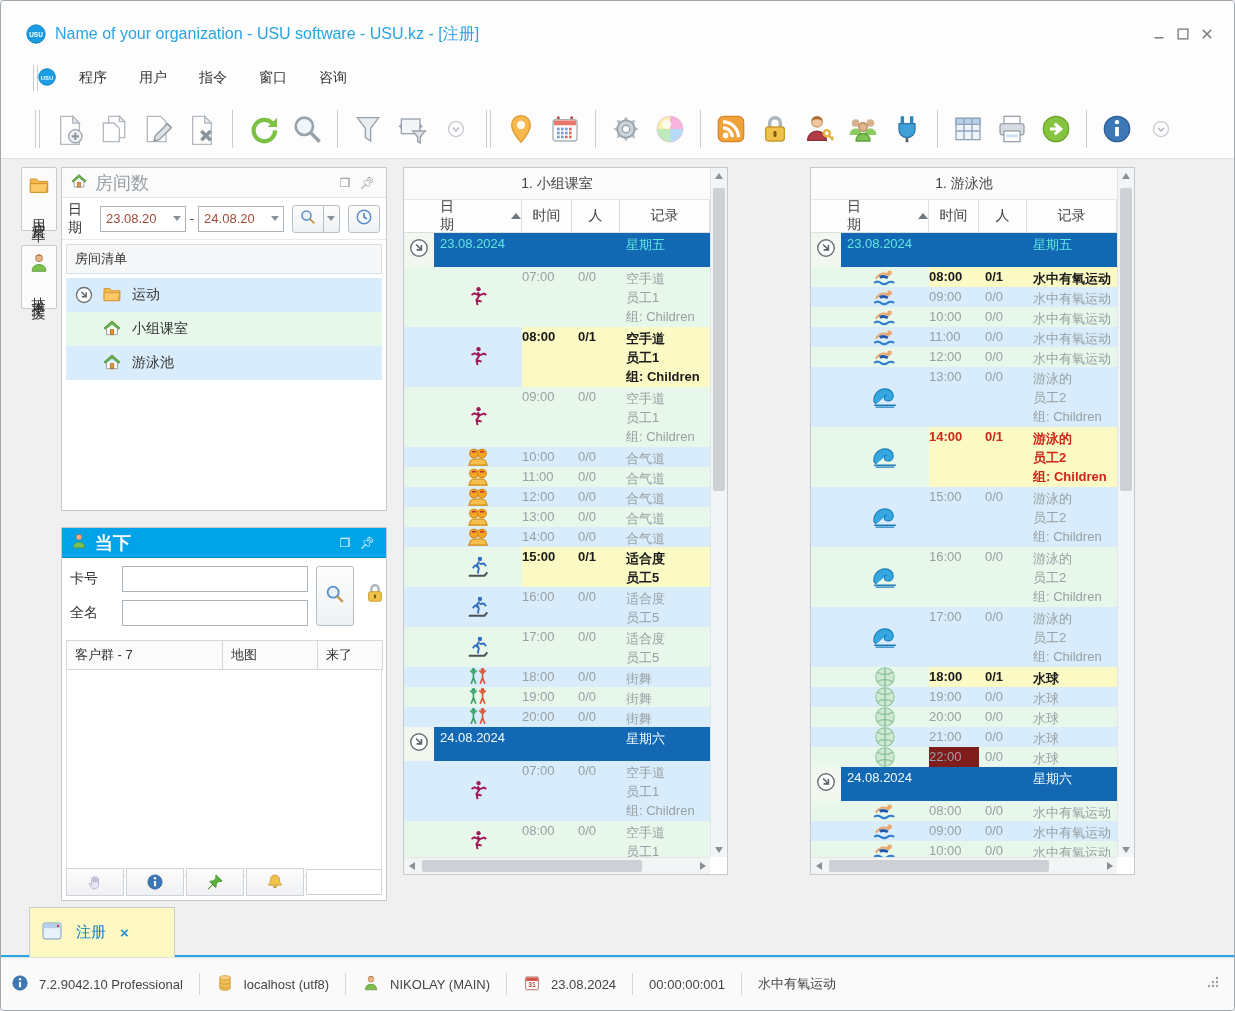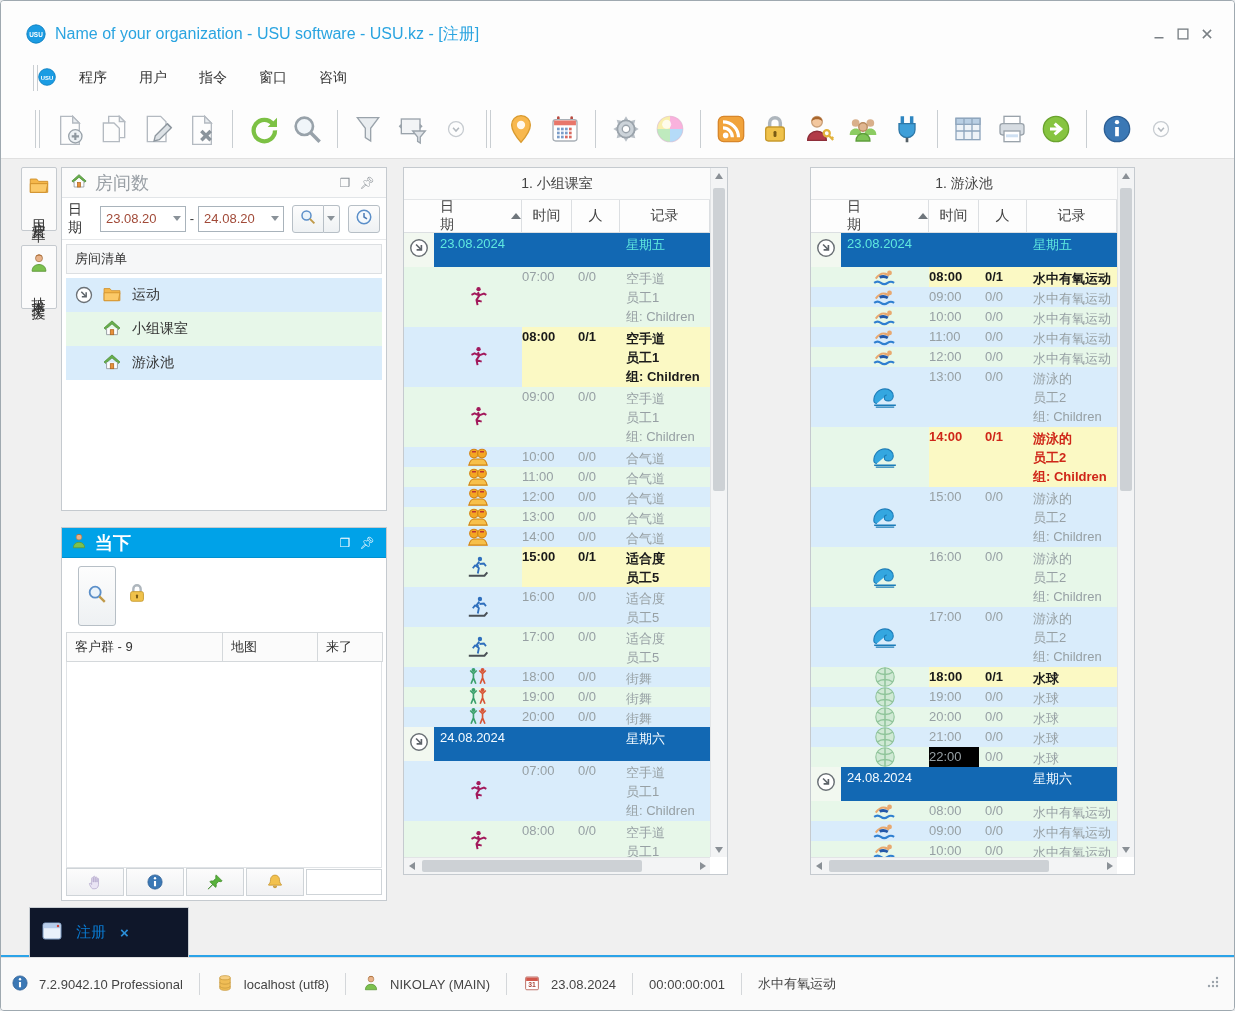--- a/index.html
+++ b/index.html
@@ -144,21 +144,21 @@
   .tri { width:0; height:0; border-style:solid; }
   .tri.up { border-width:0 4px 6px 4px; border-color:transparent transparent #8a9096 transparent; }
   .tri.down { border-width:6px 4px 0 4px; border-color:#8a9096 transparent transparent transparent; }
   .tri.left { border-width:4px 6px 4px 0; border-color:transparent #8a9096 transparent transparent; }
   .tri.right { border-width:4px 0 4px 6px; border-color:transparent transparent transparent #8a9096; }
   .vthumb { position:absolute; left:2px; right:2px; background:#cdd1d5; border-radius:2px; }
   .hthumb { position:absolute; top:2px; bottom:2px; background:#cdd1d5; border-radius:2px; }
 
   
   .tabbar { position:absolute; left:0; right:0; bottom:53px; height:53px; background:#f0f0f0; border-bottom:2px solid #2ba3e8; }
-  .doc-tab { position:absolute; left:28px; top:3px; height:50px; width:160px; background:#0f172a;
+  .doc-tab { position:absolute; left:28px; top:3px; height:50px; width:146px; background:#fef9c3;
              border:1px solid #c9ced3; border-bottom:none; display:flex; align-items:center; padding:0 10px; cursor:pointer; }
   .doc-tab svg { width:24px; height:24px; }
   .doc-tab .tlabel { font-size:15px; color:#0a7ad0; margin:0 14px 0 12px; }
   .doc-tab .tclose { color:#2b8fd8; font-size:15px; font-weight:bold; cursor:pointer; }
 
   
   .statusbar { position:absolute; left:0; right:0; bottom:0; height:53px; background:#fafafa; border-top:1px solid #e0e0e0;
                display:flex; align-items:center; padding:0 10px; }
   .st-item { display:flex; align-items:center; font-size:13px; color:#444; }
   .st-item svg { width:18px; height:18px; margin-right:10px; }
@@ -506,38 +506,48 @@
         <span><svg viewBox="0 0 24 24">
               <circle cx="12" cy="6.8" r="3.8" fill="#e8b289" stroke="#b07f53"></circle>
               <path d="M8.4 5.2a3.8 3.8 0 0 1 7.2 0C14.4 4.2 13.6 3.8 12 3.8s-2.4.4-3.6 1.4z" fill="#a9662c"></path>
               <path d="M4.5 21c0-5 3.4-7.3 7.5-7.3s7.5 2.3 7.5 7.3z" fill="#7cc14e" stroke="#5c9638"></path>
             </svg></span>
         <span class="cap-title">当下</span>
         <span class="cap-btn">❐</span>
         <span class="cap-btn">📌︎</span>
       </div>
       <div class="form-area">
+        <div class="form-fields">
+          <div class="frow">
+            <span class="flabel">卡号</span>
+            <input value="" style="">
+          </div>
+          <div class="frow">
+            <span class="flabel">全名</span>
+            <input value="" style="">
+          </div>
+        </div>
         <div class="form-side">
           <span class="bigsearch">
               <span><svg viewBox="0 0 24 24">
                   <circle cx="10" cy="10" r="6" fill="#eaf3fa" stroke="#5b8fc9" stroke-width="2"></circle>
                   <path d="M14.5 14.5l6 6" stroke="#c09a4a" stroke-width="2.6" fill="none"></path>
                 </svg></span>
             </span>
           <span class="locksmall">
               <span><svg viewBox="0 0 24 24">
                   <path d="M8 11V7.5a4 4 0 0 1 8 0V11" fill="none" stroke="#aeb6bd" stroke-width="2.6"></path>
                   <rect x="5" y="10.5" width="14" height="10.5" rx="2" fill="#f0c24b" stroke="#c79a2e"></rect>
                   <rect x="10.9" y="13.5" width="2.2" height="4.5" rx="1" fill="#7a5b14"></rect>
                 </svg></span>
             </span>
         </div>
       </div>
       <div class="ctable-head" id="ctable-head">
-          <div class="hc" style="width: 192px; flex: 1 1 0%;">客户群 - 9</div>
+          <div class="hc" style="width: 192px; flex: 1 1 0%;">客户群 - 7</div>
           <div class="hc" style="width: 96px;">地图</div>
           <div class="hc" style="width: 66px;">来了</div>
         </div>
       <div class="ctable-body"></div>
       <div class="cfooter" id="cfooter">
           <button class="fbtn">
             <svg viewBox="0 0 24 24">
               <path d="M8.5 21c-2-2-4-5.5-4-7l1.6-.6 1.4 2V7.2c0-1.5 1.9-1.5 1.9 0V12h.6V5.4c0-1.6 1.9-1.6 1.9 0V12h.6V6.2c0-1.5 1.9-1.5 1.9 0V12h.6V8c0-1.4 1.7-1.4 1.7 0v7c0 3.5-2 6-4.8 6z" fill="#e9e4f4" stroke="#b4a8cc"></path>
             </svg>
           </button>
@@ -1131,21 +1141,21 @@
               </div>
             </div>
             <div class="srow" style="height: 20px;">
               <div class="c-gut" style="background: rgb(231, 247, 233);"></div>
               <div class="c-ico" style="background: rgb(231, 247, 233);">
                 <svg viewBox="0 0 24 24">
                   <circle cx="12" cy="12" r="8.5" fill="#cfe9d4" stroke="#8fc49a"></circle>
                   <path d="M12 3.5v17M4.8 7.4c4 3 10.4 3 14.4 0M4.8 16.6c4-3 10.4-3 14.4 0" fill="none" stroke="#8fc49a" stroke-width="1.4"></path>
                 </svg>
               </div>
-              <div class="c-time" style="background: #000000;">22:00</div>
+              <div class="c-time" style="background: #7f1d1d;">22:00</div>
               <div class="c-ppl" style="background: rgb(231, 247, 233);">0/0</div>
               <div class="c-rec" style="background: rgb(231, 247, 233);">
                 <div>水球</div>
               </div>
             </div>
             <div class="grow gwhite">
               <div class="c-gut">
                 <svg viewBox="0 0 24 24">
                   <circle cx="12" cy="12" r="9" fill="#fff" stroke="#6b7176" stroke-width="1.6"></circle>
                   <path d="M8.8 8.2l5.2 5.2" stroke="#5d6369" stroke-width="1.8" fill="none"></path>

